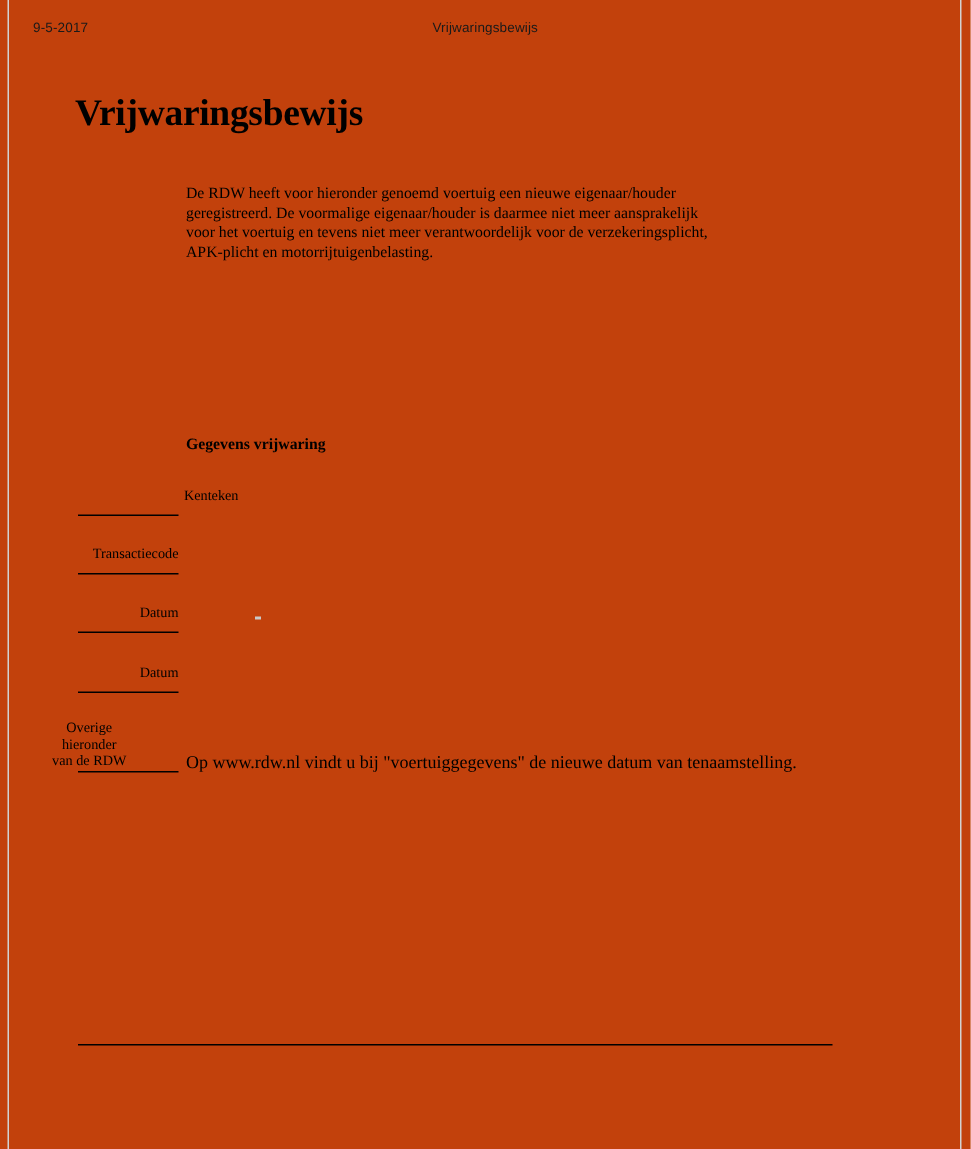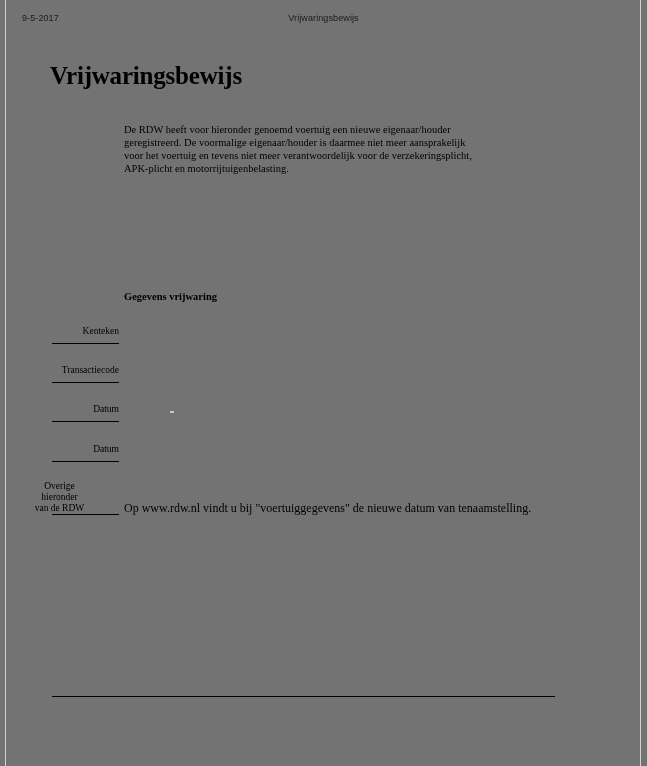--- a/index.html
+++ b/index.html
@@ -13,21 +13,21 @@
     font-family: "Liberation Serif", serif;
     color: #000000;
     overflow: hidden;
   }
 
   
   #page {
     position: relative;
     width: 647px;
     height: 766px;
-    background: #737373;
+    background: #c2410c;
     box-sizing: border-box;
   }
   .page-edge {
     position: absolute;
     top: 0;
     width: 1px;
     height: 766px;
     background: #d2d2d2;
   }
   .page-edge.left  { left: 5px; }
@@ -134,21 +134,21 @@
     left: 124px;
     font-family: "Liberation Serif", serif;
     font-size: 12px;
     line-height: 13px;
     color: #000000;
     white-space: nowrap;
   }
 
   
   #row-kenteken        { top: 326px; height: 24px; }
-  #row-kenteken .field-label { top: 0px; }
+  #row-kenteken .field-label { top: 0px; padding-left: 40px; }
   #row-kenteken .field-rule  { top: 17px; }
 
   #row-transactiecode        { top: 365px; height: 24px; }
   #row-transactiecode .field-label { top: 0px; }
   #row-transactiecode .field-rule  { top: 17px; }
 
   #row-datum        { top: 404px; height: 24px; }
   #row-datum .field-label { top: 0px; }
   #row-datum .field-rule  { top: 17px; }
 

